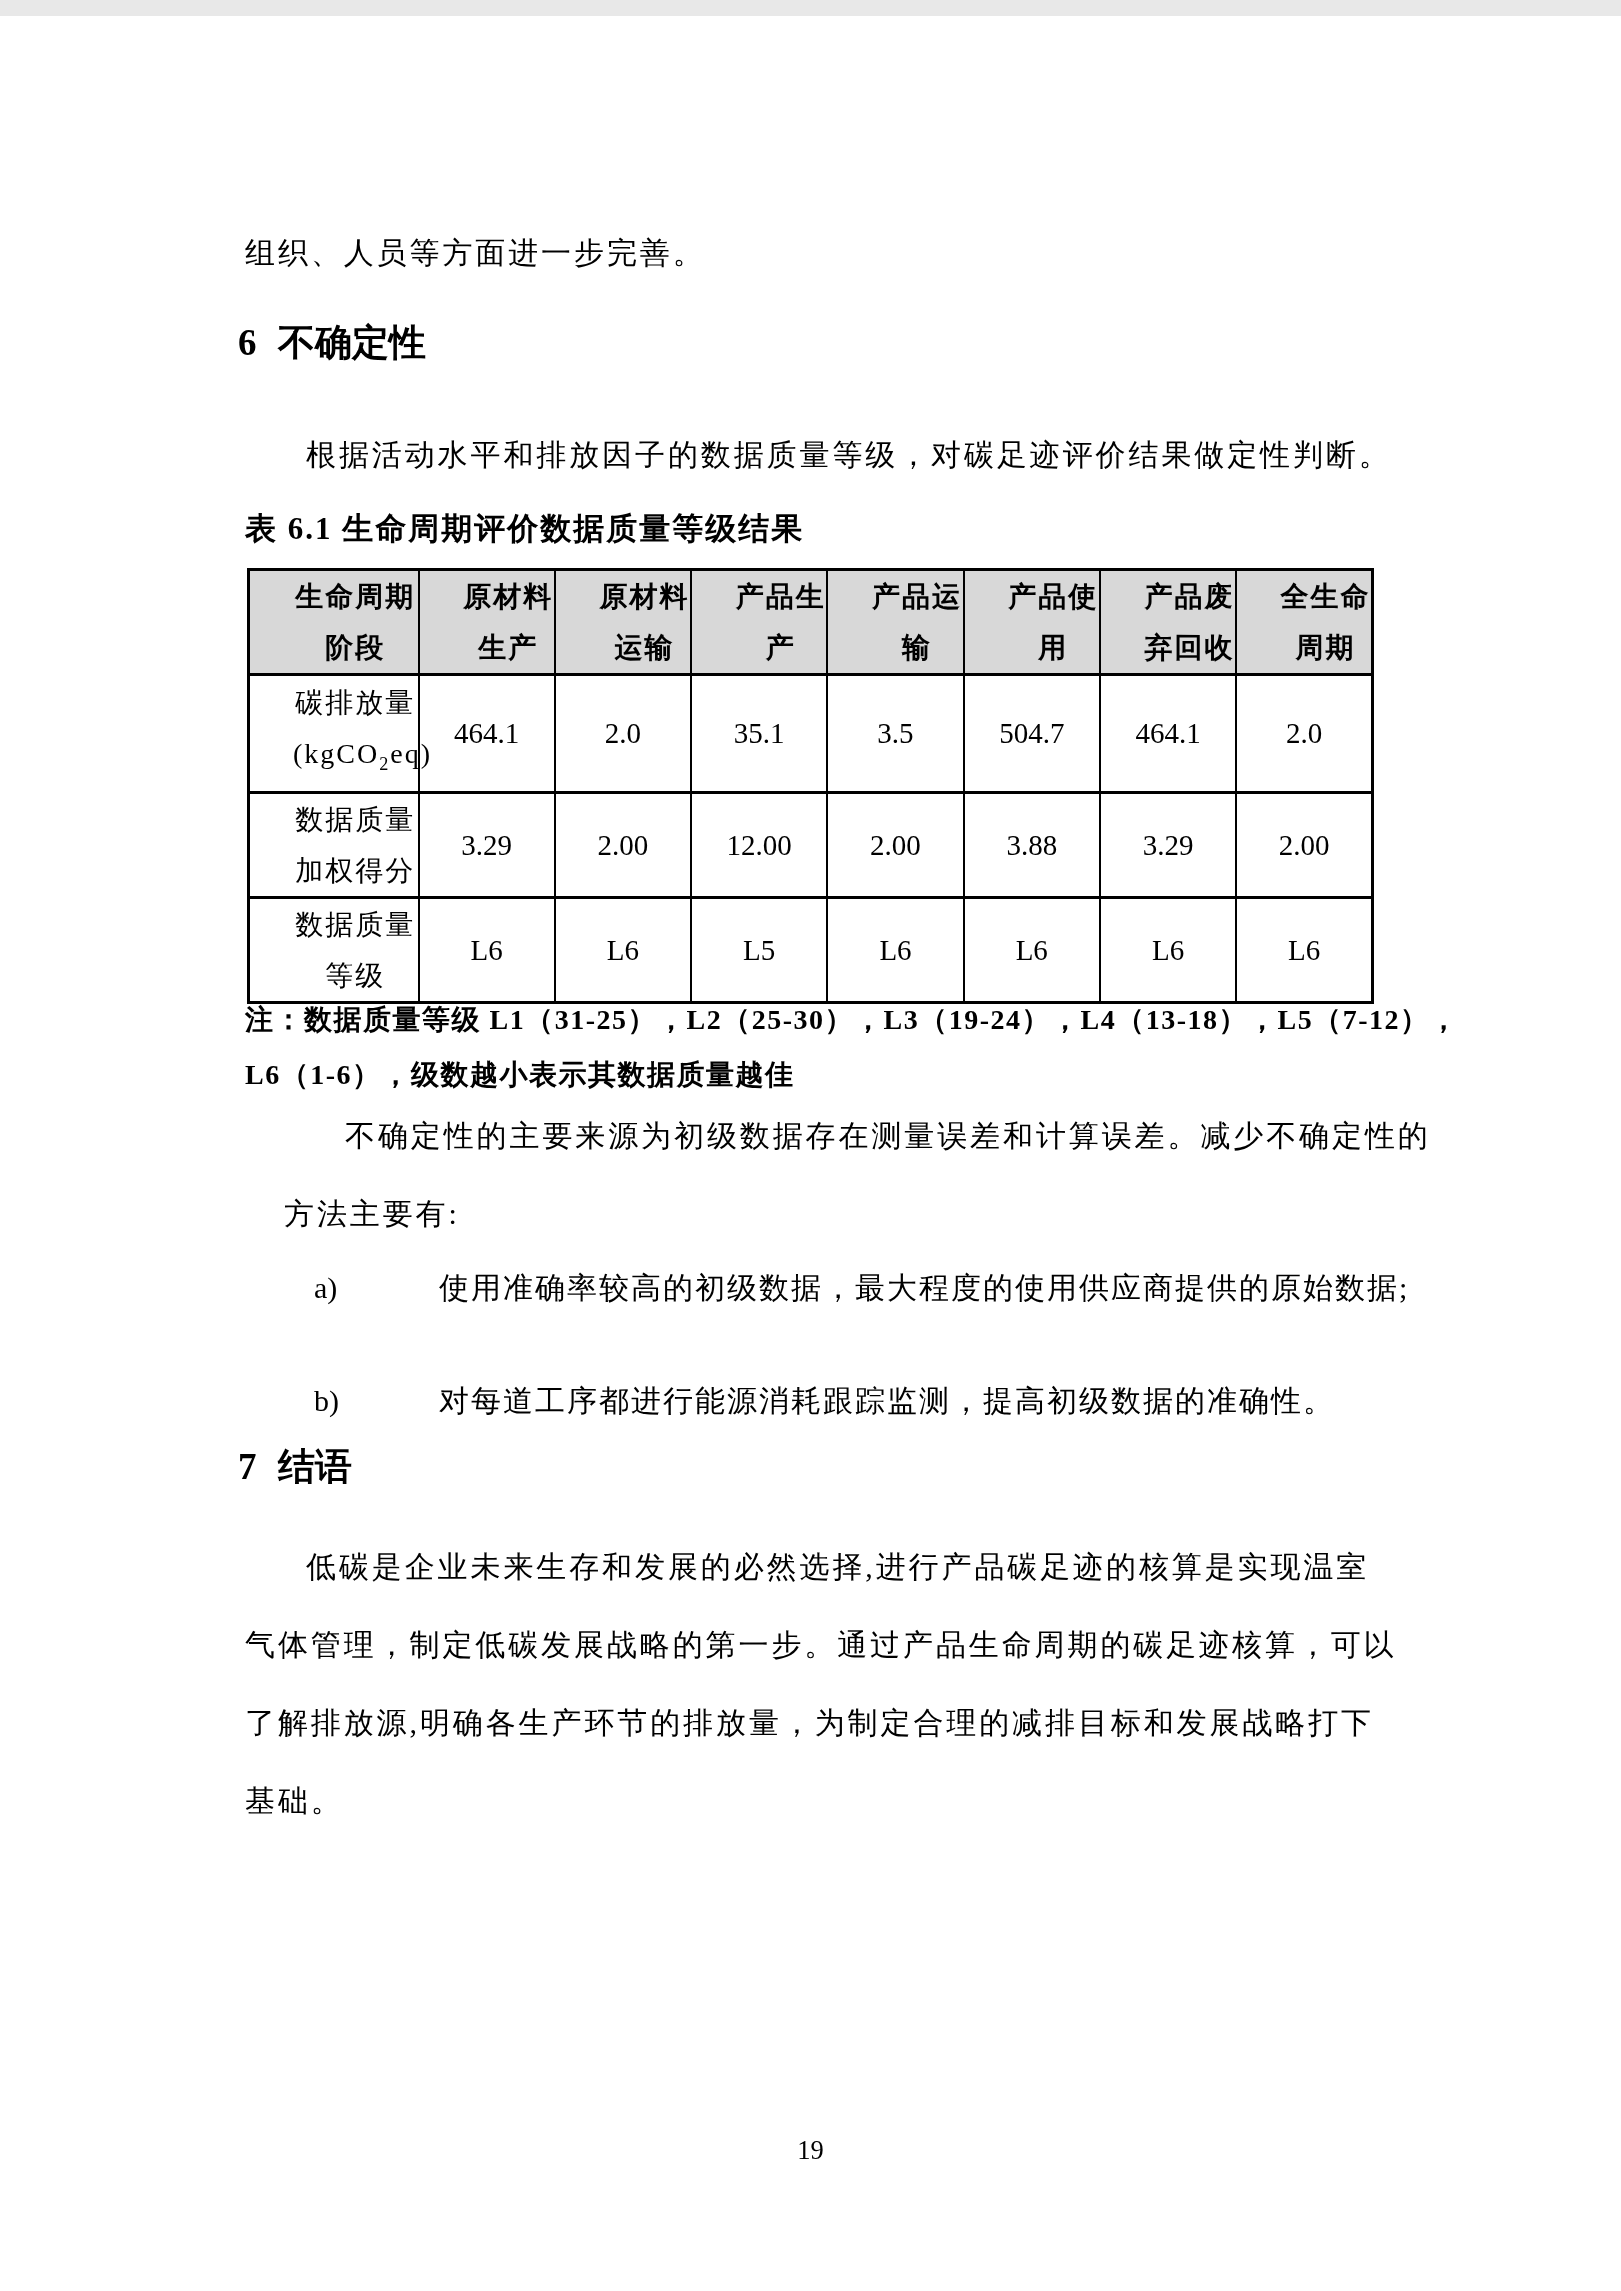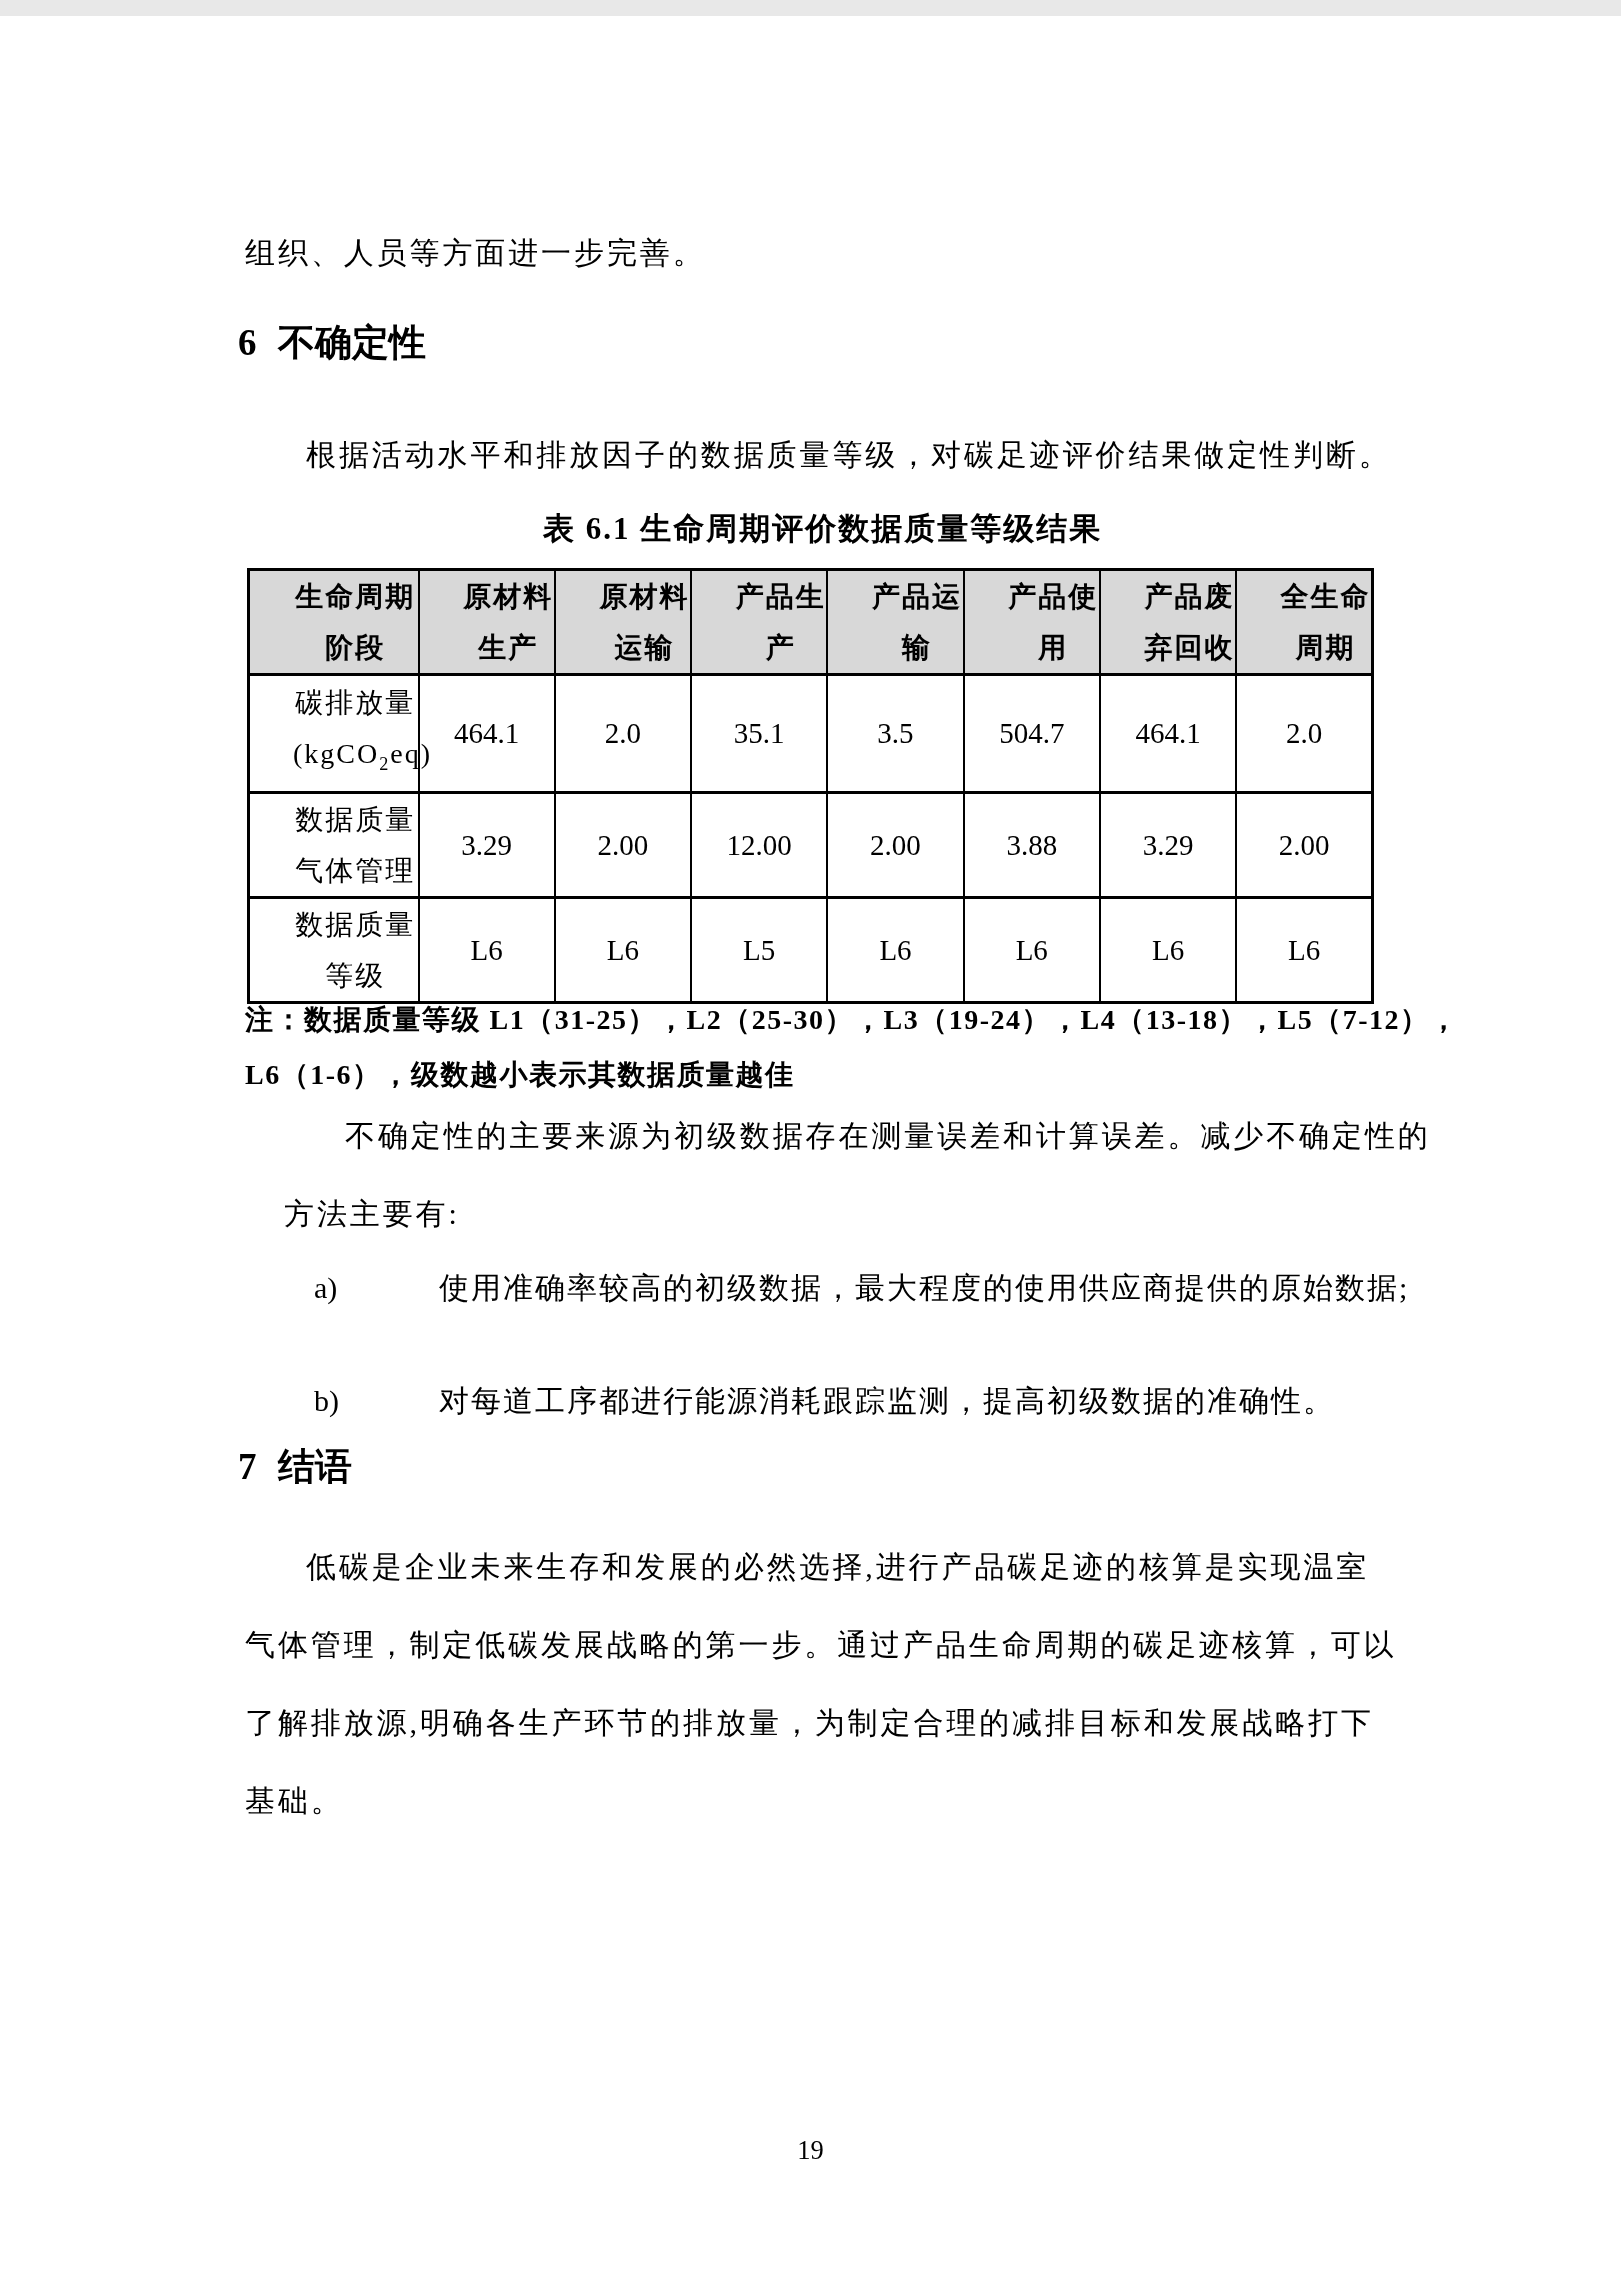--- a/index.html
+++ b/index.html
@@ -34,21 +34,20 @@
   }
   .heading .h-num { margin-right: 21.6px; }
   #p-top   { top: 198px; }
   #h6      { top: 297px; }
   #p-intro { top: 400px; }
   #caption {
     position: absolute;
     left: 245px;
     width: 1155px;
     top: 485px;
-    text-align: center;
     font-size: 31px;
     font-weight: bold;
     letter-spacing: 2px;
     line-height: 55px;
     white-space: nowrap;
   }
   #dq-table {
     position: absolute;
     left: 247px;
     top: 552px;
@@ -188,21 +187,21 @@
       <td class="val">2.0</td>
       <td class="val">35.1</td>
       <td class="val">3.5</td>
       <td class="val">504.7</td>
       <td class="val">464.1</td>
       <td class="val">2.0</td>
     </tr>
     <tr class="r2">
       <td class="lbl">
         <div class="cl">数据质量</div>
-        <div class="cl">气体管理</div>
+        <div class="cl">加权得分</div>
       </td>
       <td class="val">3.29</td>
       <td class="val">2.00</td>
       <td class="val">12.00</td>
       <td class="val">2.00</td>
       <td class="val">3.88</td>
       <td class="val">3.29</td>
       <td class="val">2.00</td>
     </tr>
     <tr class="r3">

